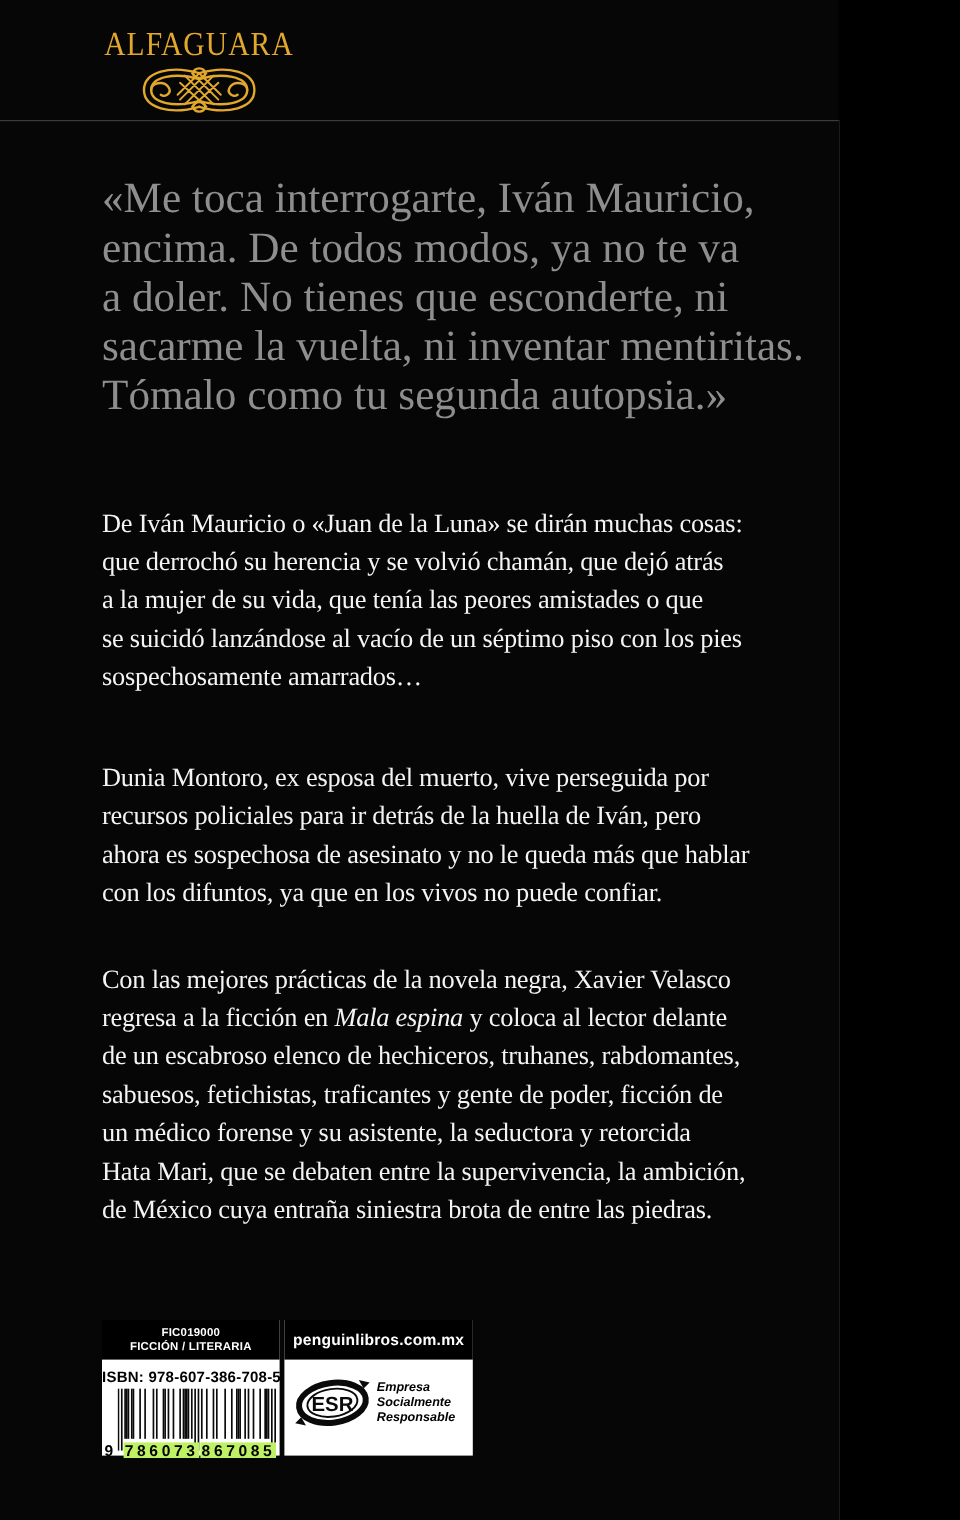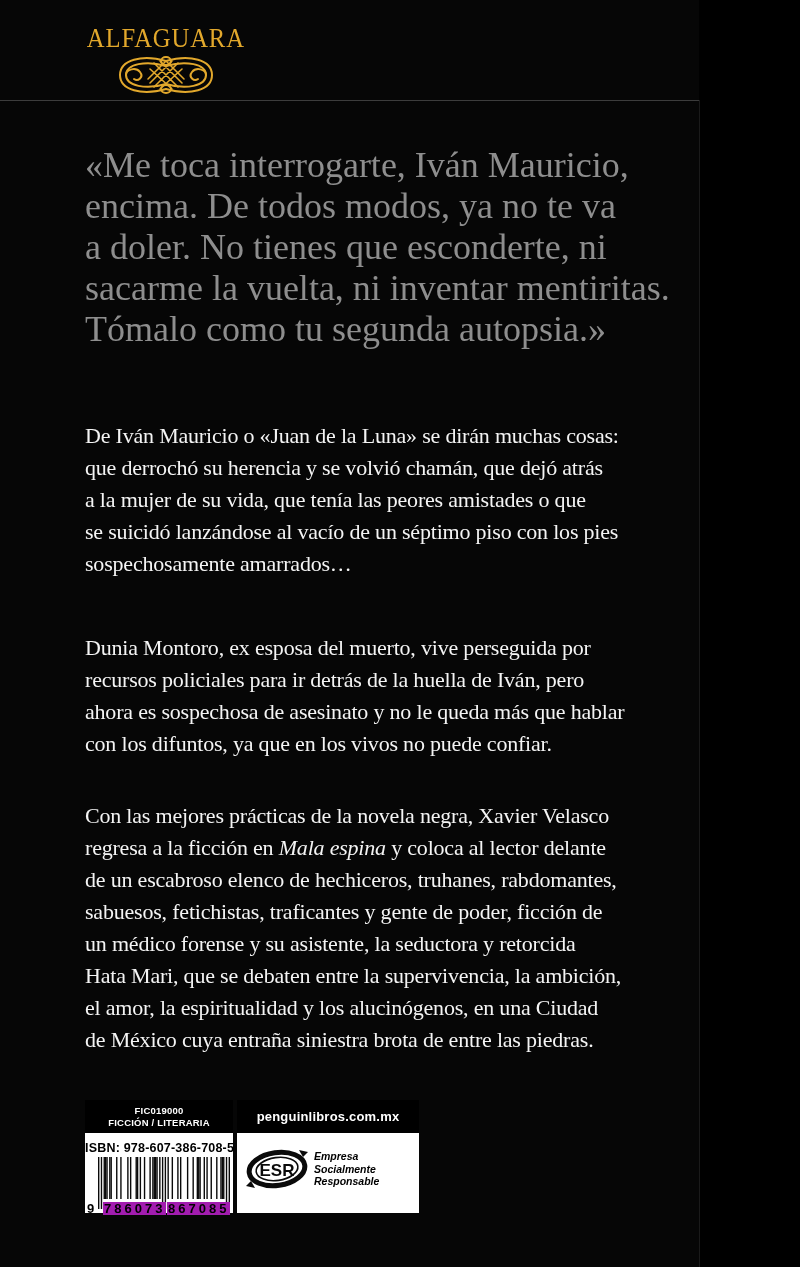--- a/index.html
+++ b/index.html
@@ -20,32 +20,32 @@
                color:var(--quote-gray);}
   .quote-block .ln{white-space:nowrap;}
 
   .body-par{position:absolute;left:85px;font-size:22px;line-height:32px;
             color:var(--body-white);letter-spacing:-0.2px;}
   .body-par .ln{white-space:nowrap;}
   #par1{top:420px;} #par2{top:612px;margin-top:20px;} #par3{top:800px;}
 
   .panel{position:absolute;background:#fff;}
   #panel-left{left:85px;top:1100px;width:148px;height:113px;}
-  #panel-right{left:237px;top:1100px;width:182px;height:113px;}
+  #panel-right{left:237px;top:1100px;width:157px;height:113px;}
   .panel-header{background:#000;color:#fff;font-family:Liberation Sans, sans-serif;
                 font-weight:bold;text-align:center;height:33px;box-sizing:border-box;}
   #panel-left .panel-header{font-size:9.5px;line-height:11.5px;padding-top:5px;letter-spacing:.2px;}
   #panel-right .panel-header{font-size:13px;line-height:33px;letter-spacing:.2px;}
 
   .isbn-line{font-family:"Liberation Sans",sans-serif;font-weight:bold;font-size:12.5px;
              color:#000;text-align:center;margin-top:8px;letter-spacing:.2px;white-space:nowrap;}
   .barcode-wrap{position:relative;width:132px;height:58px;margin:2px 0 0 13px;}
   .barcode-digits{position:absolute;bottom:0;font-family:"Liberation Sans",sans-serif;
                   font-weight:bold;font-size:13px;letter-spacing:3px;color:#000;
-                  background:#a21caf;padding:0 1px;line-height:13px;}
+                  background:#bef264;padding:0 1px;line-height:13px;}
   .lead-digit{left:-12px;background:transparent;letter-spacing:0;}
   .grp1{left:5px;} .grp2{left:69px;}
 
   .esr-row{display:flex;align-items:center;padding:11px 0 0 8px;gap:5px;}
   .esr-text{font-family:"Liberation Sans",sans-serif;font-weight:bold;font-style:italic;
             font-size:10.5px;line-height:12.5px;color:#000;}
 </style>
 </head>
 <body>
 
@@ -98,21 +98,20 @@
   <div class="ln">con los difuntos, ya que en los vivos no puede confiar.</div>
 </div>
 
 <div class="body-par" id="par3">
   <div class="ln">Con las mejores prácticas de la novela negra, Xavier Velasco</div>
   <div class="ln"><span>regresa a la ficción en </span><i>Mala espina</i><span> y coloca al lector delante</span></div>
   <div class="ln">de un escabroso elenco de hechiceros, truhanes, rabdomantes,</div>
   <div class="ln">sabuesos, fetichistas, traficantes y gente de poder, ficción de</div>
   <div class="ln">un médico forense y su asistente, la seductora y retorcida</div>
   <div class="ln">Hata Mari, que se debaten entre la supervivencia, la ambición,</div>
-  <div class="ln">el amor, la espiritualidad y los alucinógenos, en una Ciudad</div>
   <div class="ln">de México cuya entraña siniestra brota de entre las piedras.</div>
 </div>
 
 <div class="panel" id="panel-left">
   <div class="panel-header">
     <div>FIC019000</div>
     <div>FICCIÓN / LITERARIA</div>
   </div>
   <div class="isbn-line">ISBN: 978-607-386-708-5</div>
   <div class="barcode-wrap">

